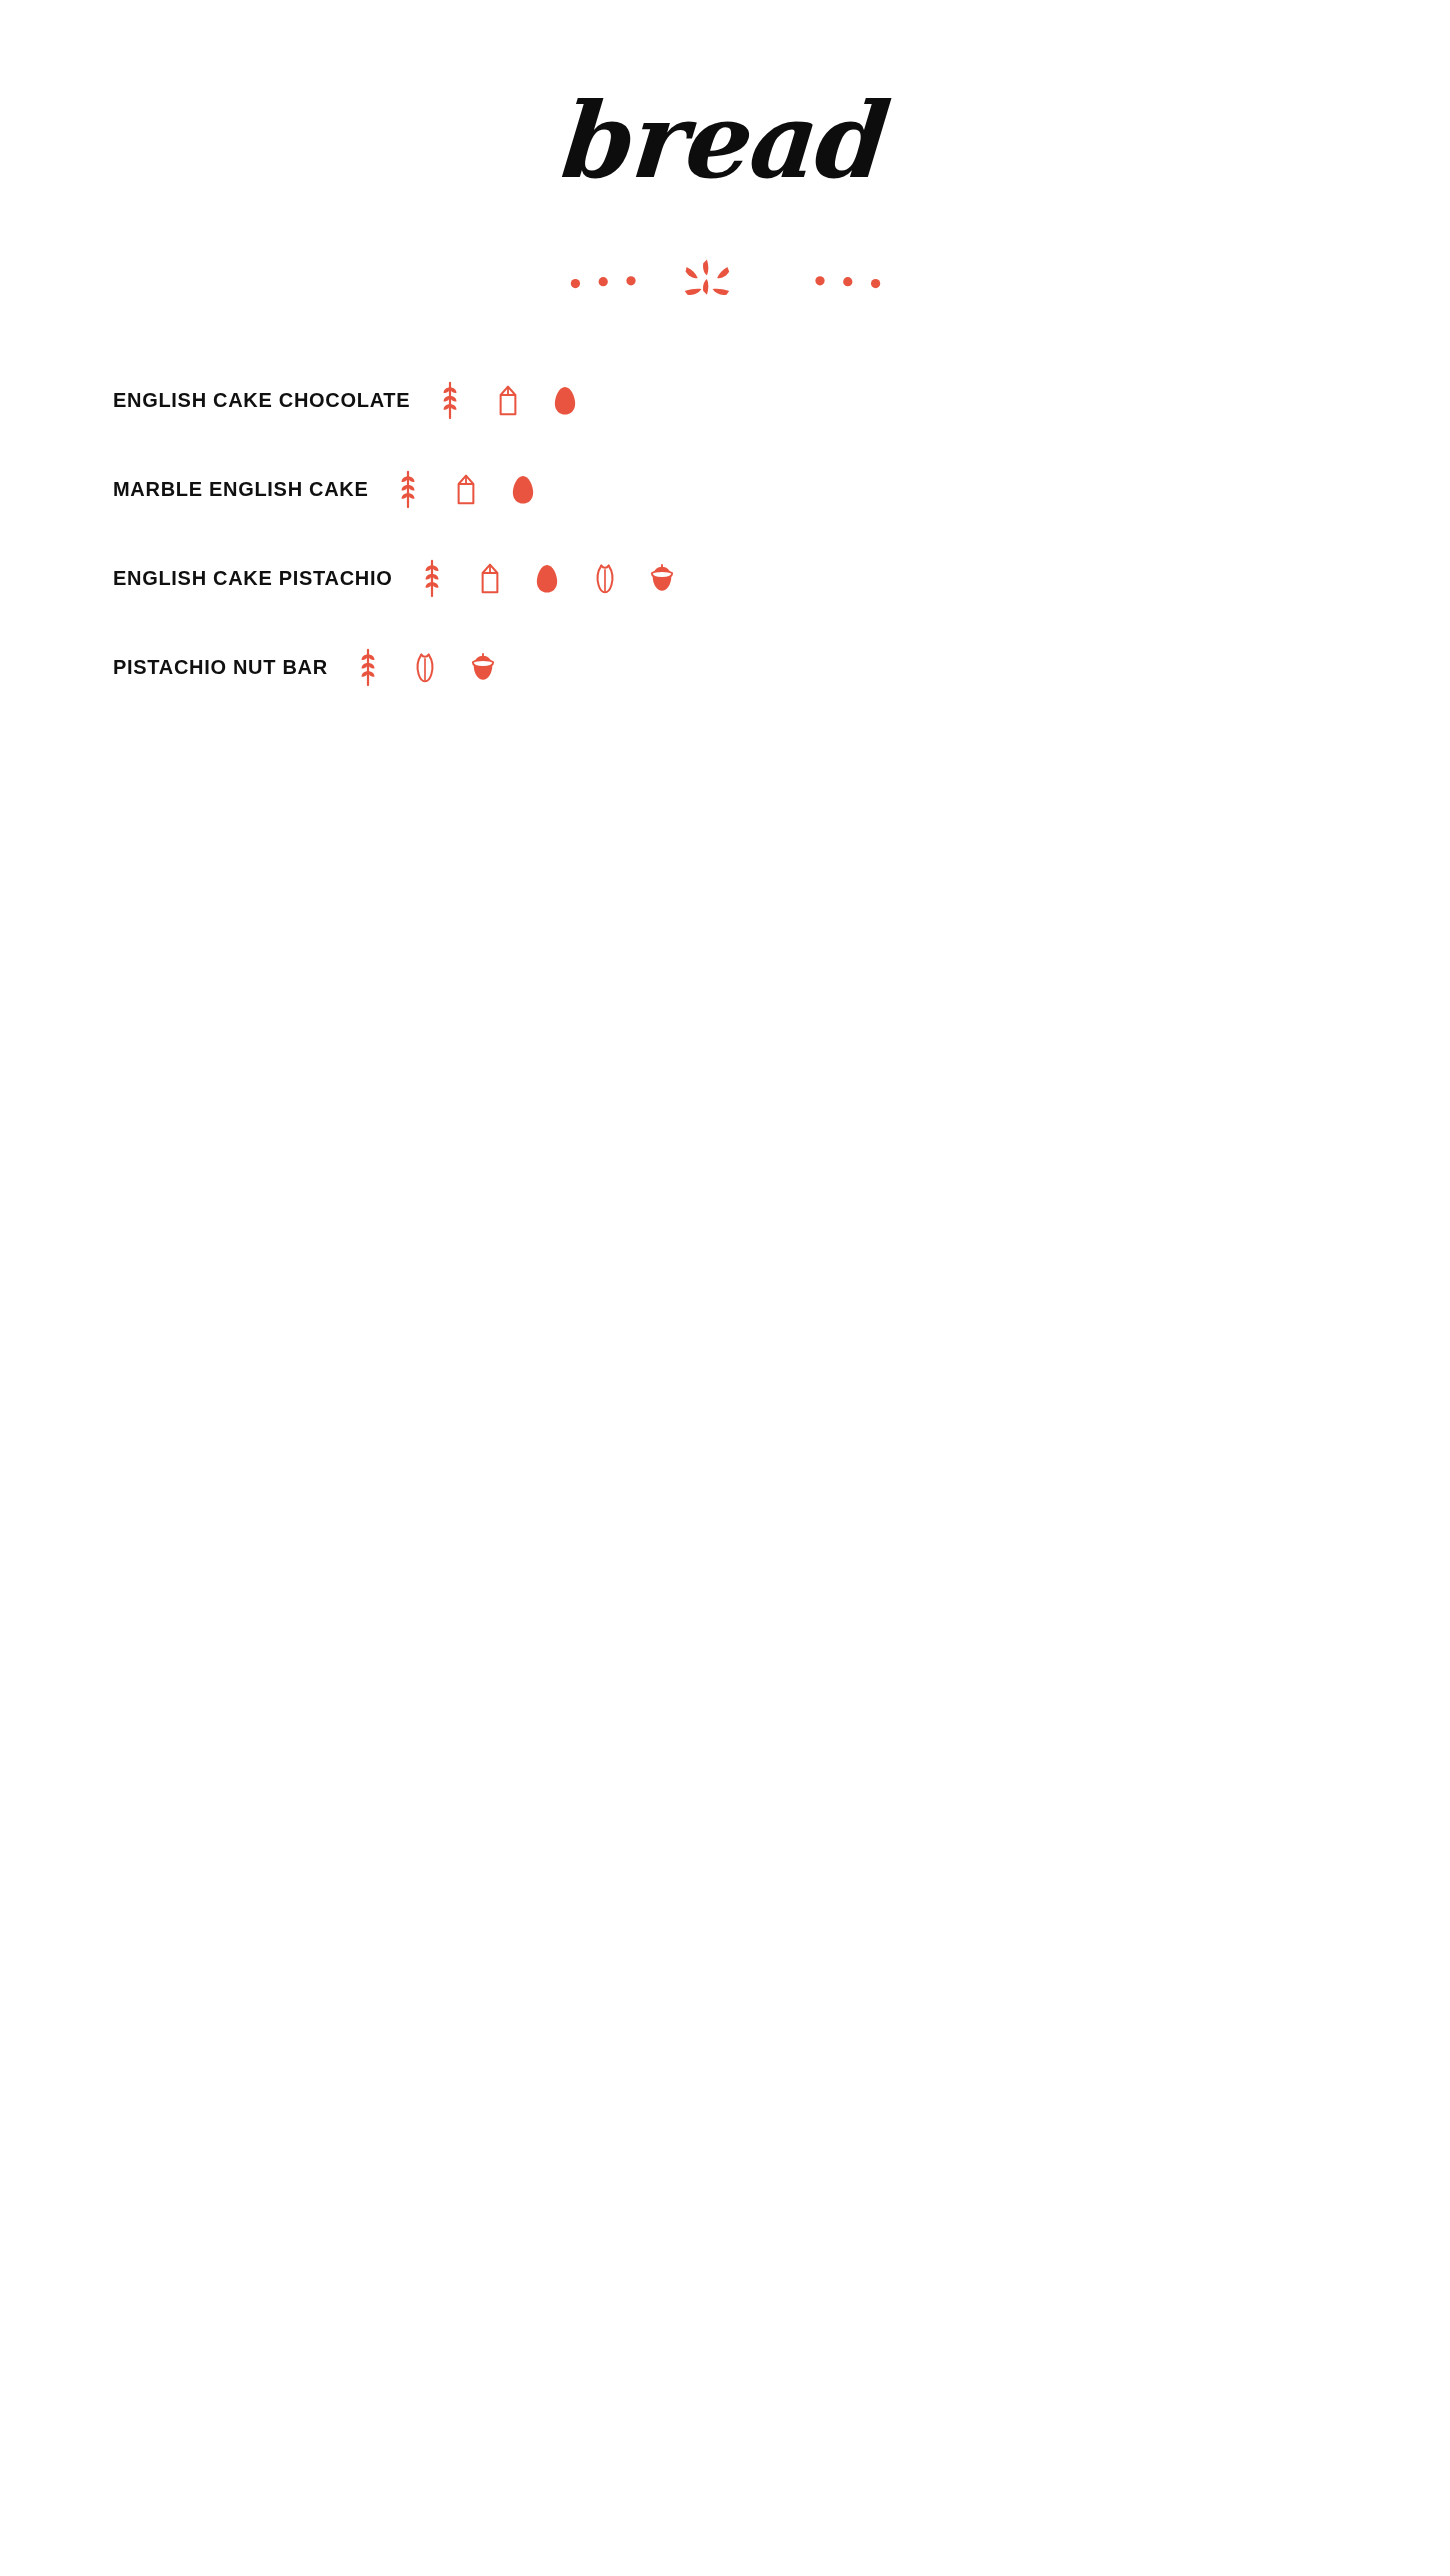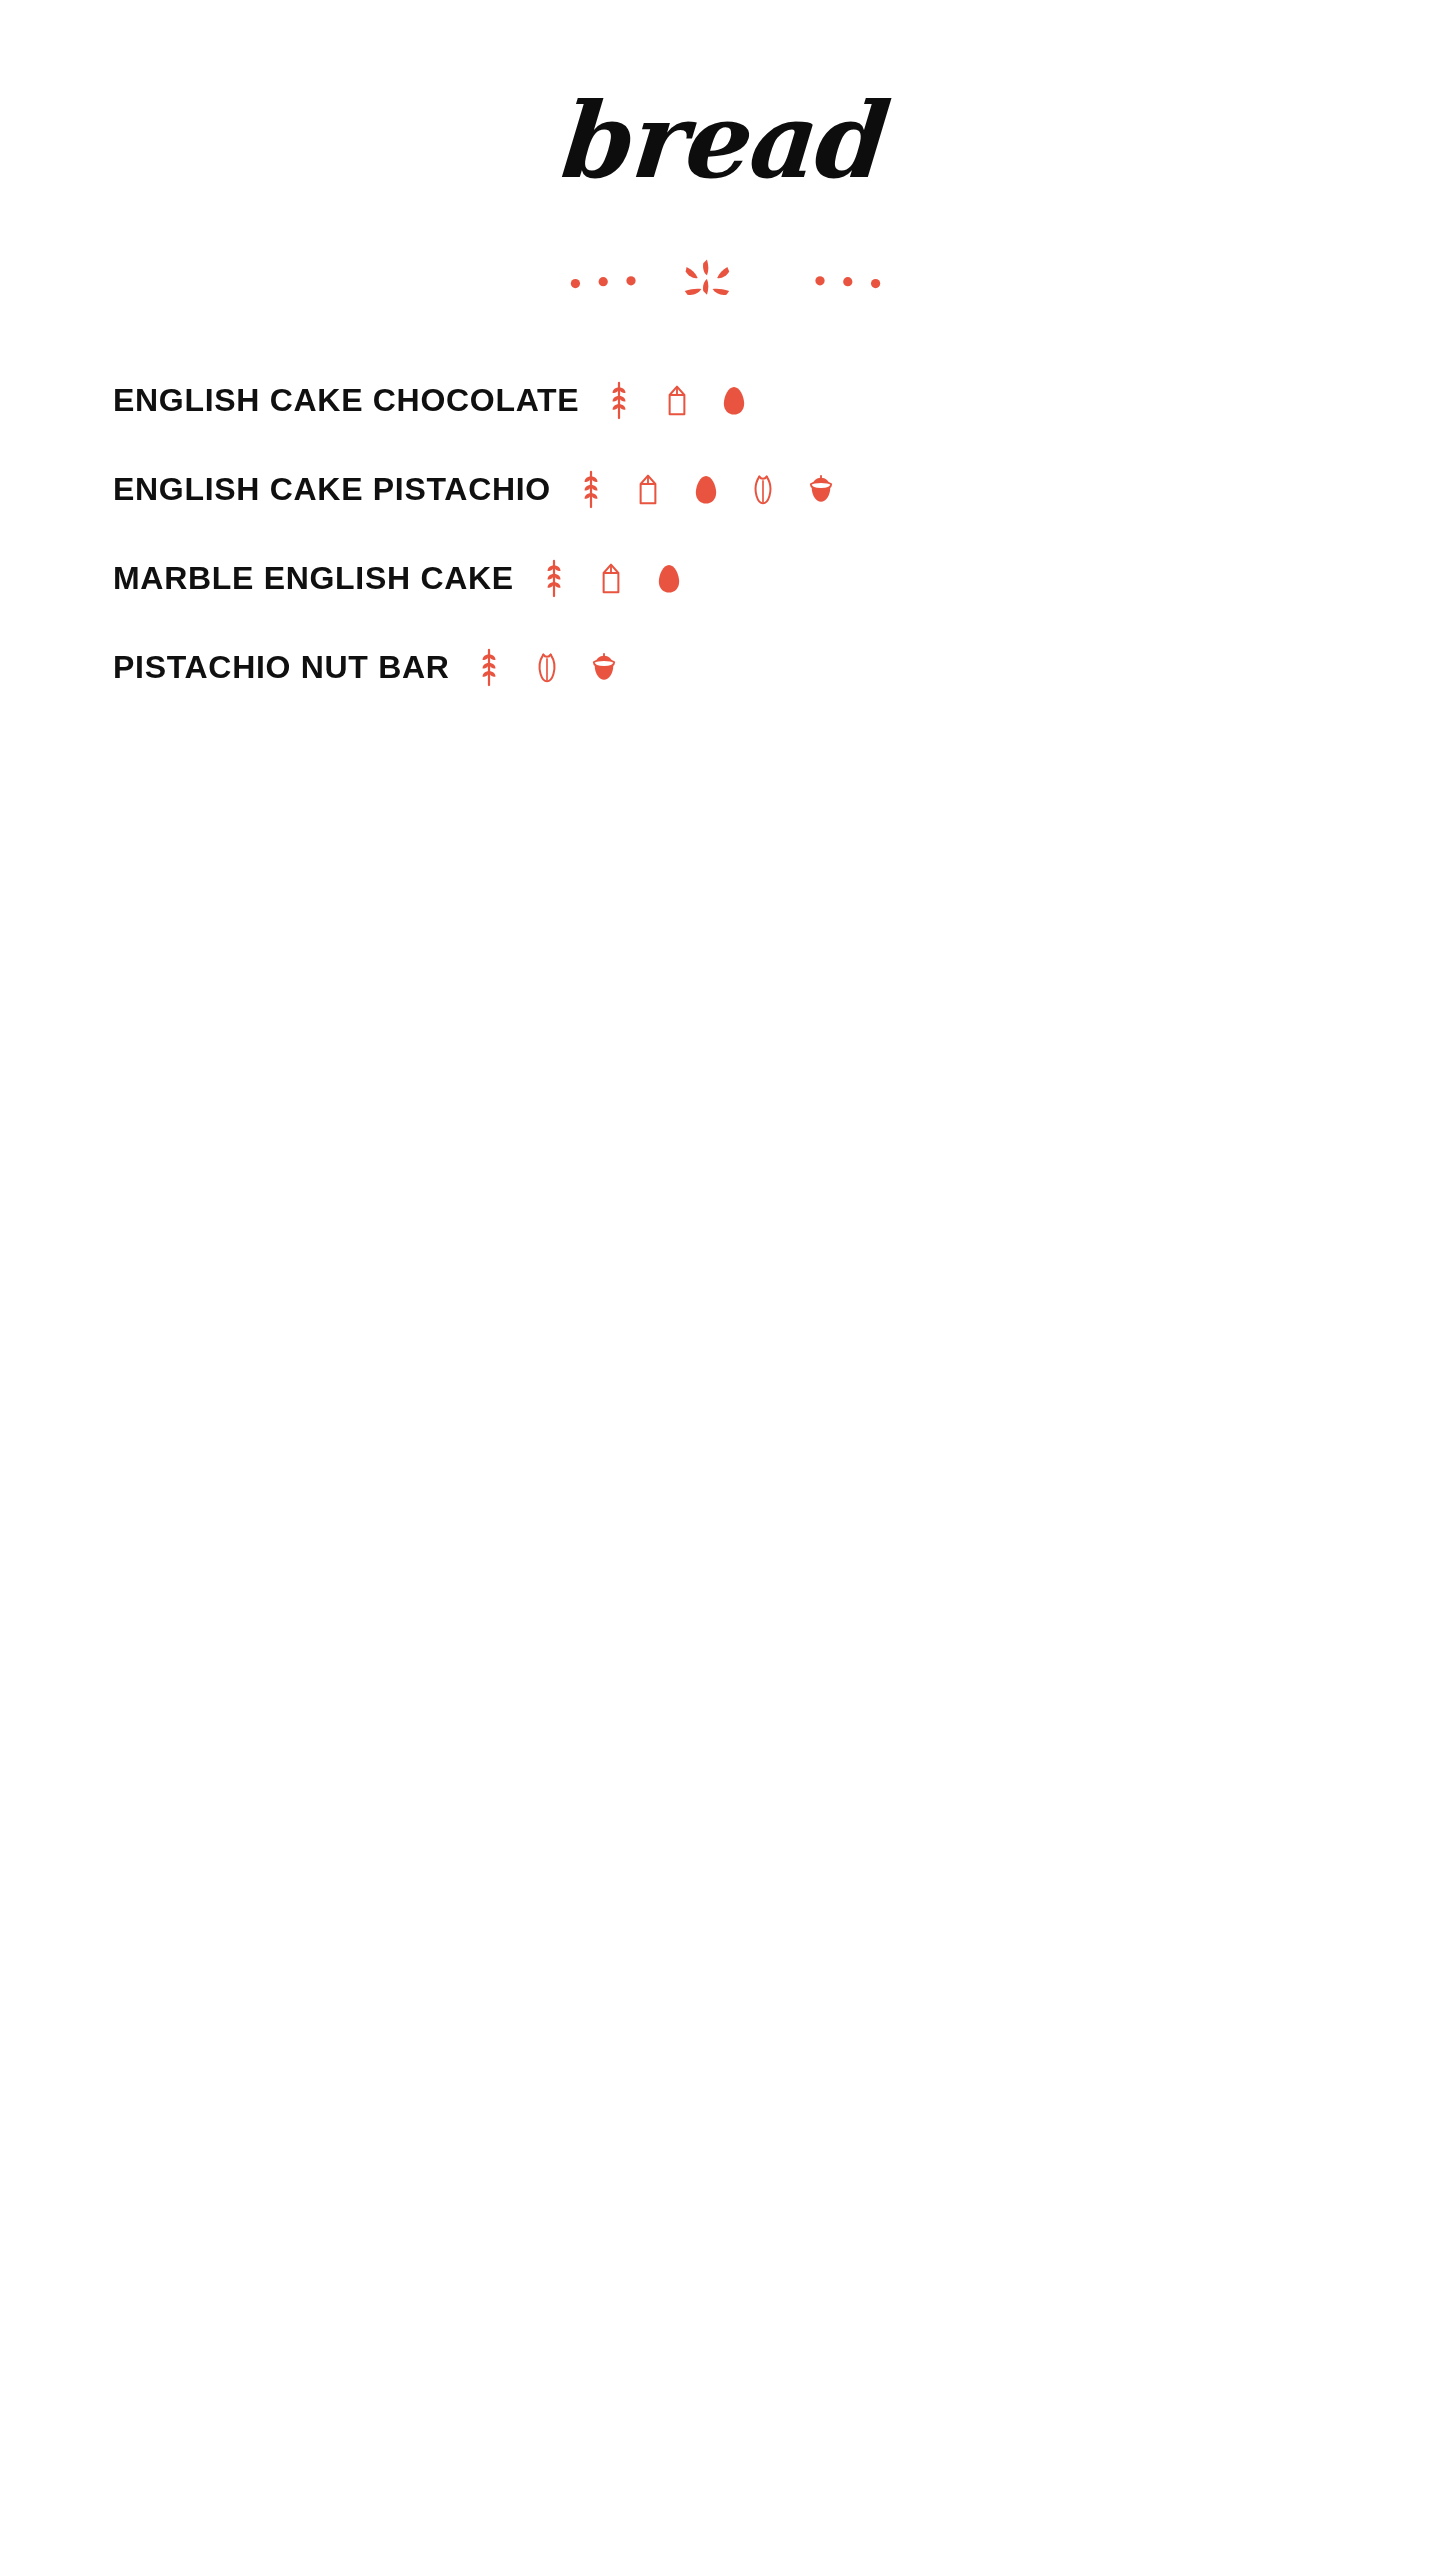--- a/index.html
+++ b/index.html
@@ -58,21 +58,21 @@
     padding-right: 56px;
   }
   .menu-row {
     display: flex;
     align-items: center;
     height: 89px;
   }
   .item-name {
     font-family: "Liberation Sans", sans-serif;
     font-weight: 700;
-    font-size: 32px;
+    font-size: 20px;
     letter-spacing: 0.7px;
     color: #101010;
     white-space: nowrap;
   }
   .allergens {
     display: flex;
     align-items: center;
     margin-left: 24px;
   }
   .allergen {
@@ -137,20 +137,49 @@
         </span>
         <span class="allergen">
           <svg width="24" height="31.5" viewBox="0 0 26 34" fill="none" xmlns="http://www.w3.org/2000/svg">
             <path d="M13 2 C19 2 24 12 24 20 C24 27.5 19 32 13 32 C7 32 2 27.5 2 20 C2 12 7 2 13 2 Z" fill="#e8543f"></path>
           </svg>
         </span>
       </div>
     </div>
 
     <div class="menu-row">
+      <div class="item-name">MARBLE ENGLISH CAKE</div>
+      <div class="allergens">
+        <span class="allergen">
+          <svg width="24" height="41" viewBox="0 0 26 44" fill="none" xmlns="http://www.w3.org/2000/svg">
+            <path d="M13 3 V41" stroke="#e8543f" stroke-width="2.4" stroke-linecap="round"></path>
+            <path d="M13 8 C8 8 6 11 6 14 C10 14 13 12 13 8Z" fill="#e8543f"></path>
+            <path d="M13 8 C18 8 20 11 20 14 C16 14 13 12 13 8Z" fill="#e8543f"></path>
+            <path d="M13 17 C8 17 6 20 6 23 C10 23 13 21 13 17Z" fill="#e8543f"></path>
+            <path d="M13 17 C18 17 20 20 20 23 C16 23 13 21 13 17Z" fill="#e8543f"></path>
+            <path d="M13 26 C8 26 6 29 6 32 C10 32 13 30 13 26Z" fill="#e8543f"></path>
+            <path d="M13 26 C18 26 20 29 20 32 C16 32 13 30 13 26Z" fill="#e8543f"></path>
+          </svg>
+        </span>
+        <span class="allergen">
+          <svg width="24" height="35" viewBox="0 0 26 38" fill="none" xmlns="http://www.w3.org/2000/svg">
+            <path d="M5 13 L13 4 L21 13 V34 H5 Z" stroke="#e8543f" stroke-width="2.2" stroke-linejoin="round" fill="none"></path>
+            <path d="M5 13 H21" stroke="#e8543f" stroke-width="2.2"></path>
+            <path d="M13 4 V13" stroke="#e8543f" stroke-width="2"></path>
+          </svg>
+        </span>
+        <span class="allergen">
+          <svg width="24" height="31.5" viewBox="0 0 26 34" fill="none" xmlns="http://www.w3.org/2000/svg">
+            <path d="M13 2 C19 2 24 12 24 20 C24 27.5 19 32 13 32 C7 32 2 27.5 2 20 C2 12 7 2 13 2 Z" fill="#e8543f"></path>
+          </svg>
+        </span>
+      </div>
+    </div>
+
+    <div class="menu-row">
       <div class="item-name">ENGLISH CAKE PISTACHIO</div>
       <div class="allergens">
         <span class="allergen">
           <svg width="24" height="41" viewBox="0 0 26 44" fill="none" xmlns="http://www.w3.org/2000/svg">
             <path d="M13 3 V41" stroke="#e8543f" stroke-width="2.4" stroke-linecap="round"></path>
             <path d="M13 8 C8 8 6 11 6 14 C10 14 13 12 13 8Z" fill="#e8543f"></path>
             <path d="M13 8 C18 8 20 11 20 14 C16 14 13 12 13 8Z" fill="#e8543f"></path>
             <path d="M13 17 C8 17 6 20 6 23 C10 23 13 21 13 17Z" fill="#e8543f"></path>
             <path d="M13 17 C18 17 20 20 20 23 C16 23 13 21 13 17Z" fill="#e8543f"></path>
             <path d="M13 26 C8 26 6 29 6 32 C10 32 13 30 13 26Z" fill="#e8543f"></path>
@@ -180,49 +209,20 @@
           <svg width="26" height="31.5" viewBox="0 0 28 34" fill="none" xmlns="http://www.w3.org/2000/svg">
             <path d="M14 4 C20 4 24 9 24 15 C24 23 19 30 14 30 C9 30 4 23 4 15 C4 9 8 4 14 4 Z" fill="#e8543f"></path>
             <path d="M3 11 C7 8 21 8 25 11 C25 14 21 16 14 16 C7 16 3 14 3 11 Z" fill="#ffffff" stroke="#e8543f" stroke-width="2"></path>
             <path d="M14 2 V7" stroke="#e8543f" stroke-width="2" stroke-linecap="round"></path>
           </svg>
         </span>
       </div>
     </div>
 
     <div class="menu-row">
-      <div class="item-name">MARBLE ENGLISH CAKE</div>
-      <div class="allergens">
-        <span class="allergen">
-          <svg width="24" height="41" viewBox="0 0 26 44" fill="none" xmlns="http://www.w3.org/2000/svg">
-            <path d="M13 3 V41" stroke="#e8543f" stroke-width="2.4" stroke-linecap="round"></path>
-            <path d="M13 8 C8 8 6 11 6 14 C10 14 13 12 13 8Z" fill="#e8543f"></path>
-            <path d="M13 8 C18 8 20 11 20 14 C16 14 13 12 13 8Z" fill="#e8543f"></path>
-            <path d="M13 17 C8 17 6 20 6 23 C10 23 13 21 13 17Z" fill="#e8543f"></path>
-            <path d="M13 17 C18 17 20 20 20 23 C16 23 13 21 13 17Z" fill="#e8543f"></path>
-            <path d="M13 26 C8 26 6 29 6 32 C10 32 13 30 13 26Z" fill="#e8543f"></path>
-            <path d="M13 26 C18 26 20 29 20 32 C16 32 13 30 13 26Z" fill="#e8543f"></path>
-          </svg>
-        </span>
-        <span class="allergen">
-          <svg width="24" height="35" viewBox="0 0 26 38" fill="none" xmlns="http://www.w3.org/2000/svg">
-            <path d="M5 13 L13 4 L21 13 V34 H5 Z" stroke="#e8543f" stroke-width="2.2" stroke-linejoin="round" fill="none"></path>
-            <path d="M5 13 H21" stroke="#e8543f" stroke-width="2.2"></path>
-            <path d="M13 4 V13" stroke="#e8543f" stroke-width="2"></path>
-          </svg>
-        </span>
-        <span class="allergen">
-          <svg width="24" height="31.5" viewBox="0 0 26 34" fill="none" xmlns="http://www.w3.org/2000/svg">
-            <path d="M13 2 C19 2 24 12 24 20 C24 27.5 19 32 13 32 C7 32 2 27.5 2 20 C2 12 7 2 13 2 Z" fill="#e8543f"></path>
-          </svg>
-        </span>
-      </div>
-    </div>
-
-    <div class="menu-row">
       <div class="item-name">PISTACHIO NUT BAR</div>
       <div class="allergens">
         <span class="allergen">
           <svg width="24" height="41" viewBox="0 0 26 44" fill="none" xmlns="http://www.w3.org/2000/svg">
             <path d="M13 3 V41" stroke="#e8543f" stroke-width="2.4" stroke-linecap="round"></path>
             <path d="M13 8 C8 8 6 11 6 14 C10 14 13 12 13 8Z" fill="#e8543f"></path>
             <path d="M13 8 C18 8 20 11 20 14 C16 14 13 12 13 8Z" fill="#e8543f"></path>
             <path d="M13 17 C8 17 6 20 6 23 C10 23 13 21 13 17Z" fill="#e8543f"></path>
             <path d="M13 17 C18 17 20 20 20 23 C16 23 13 21 13 17Z" fill="#e8543f"></path>
             <path d="M13 26 C8 26 6 29 6 32 C10 32 13 30 13 26Z" fill="#e8543f"></path>

